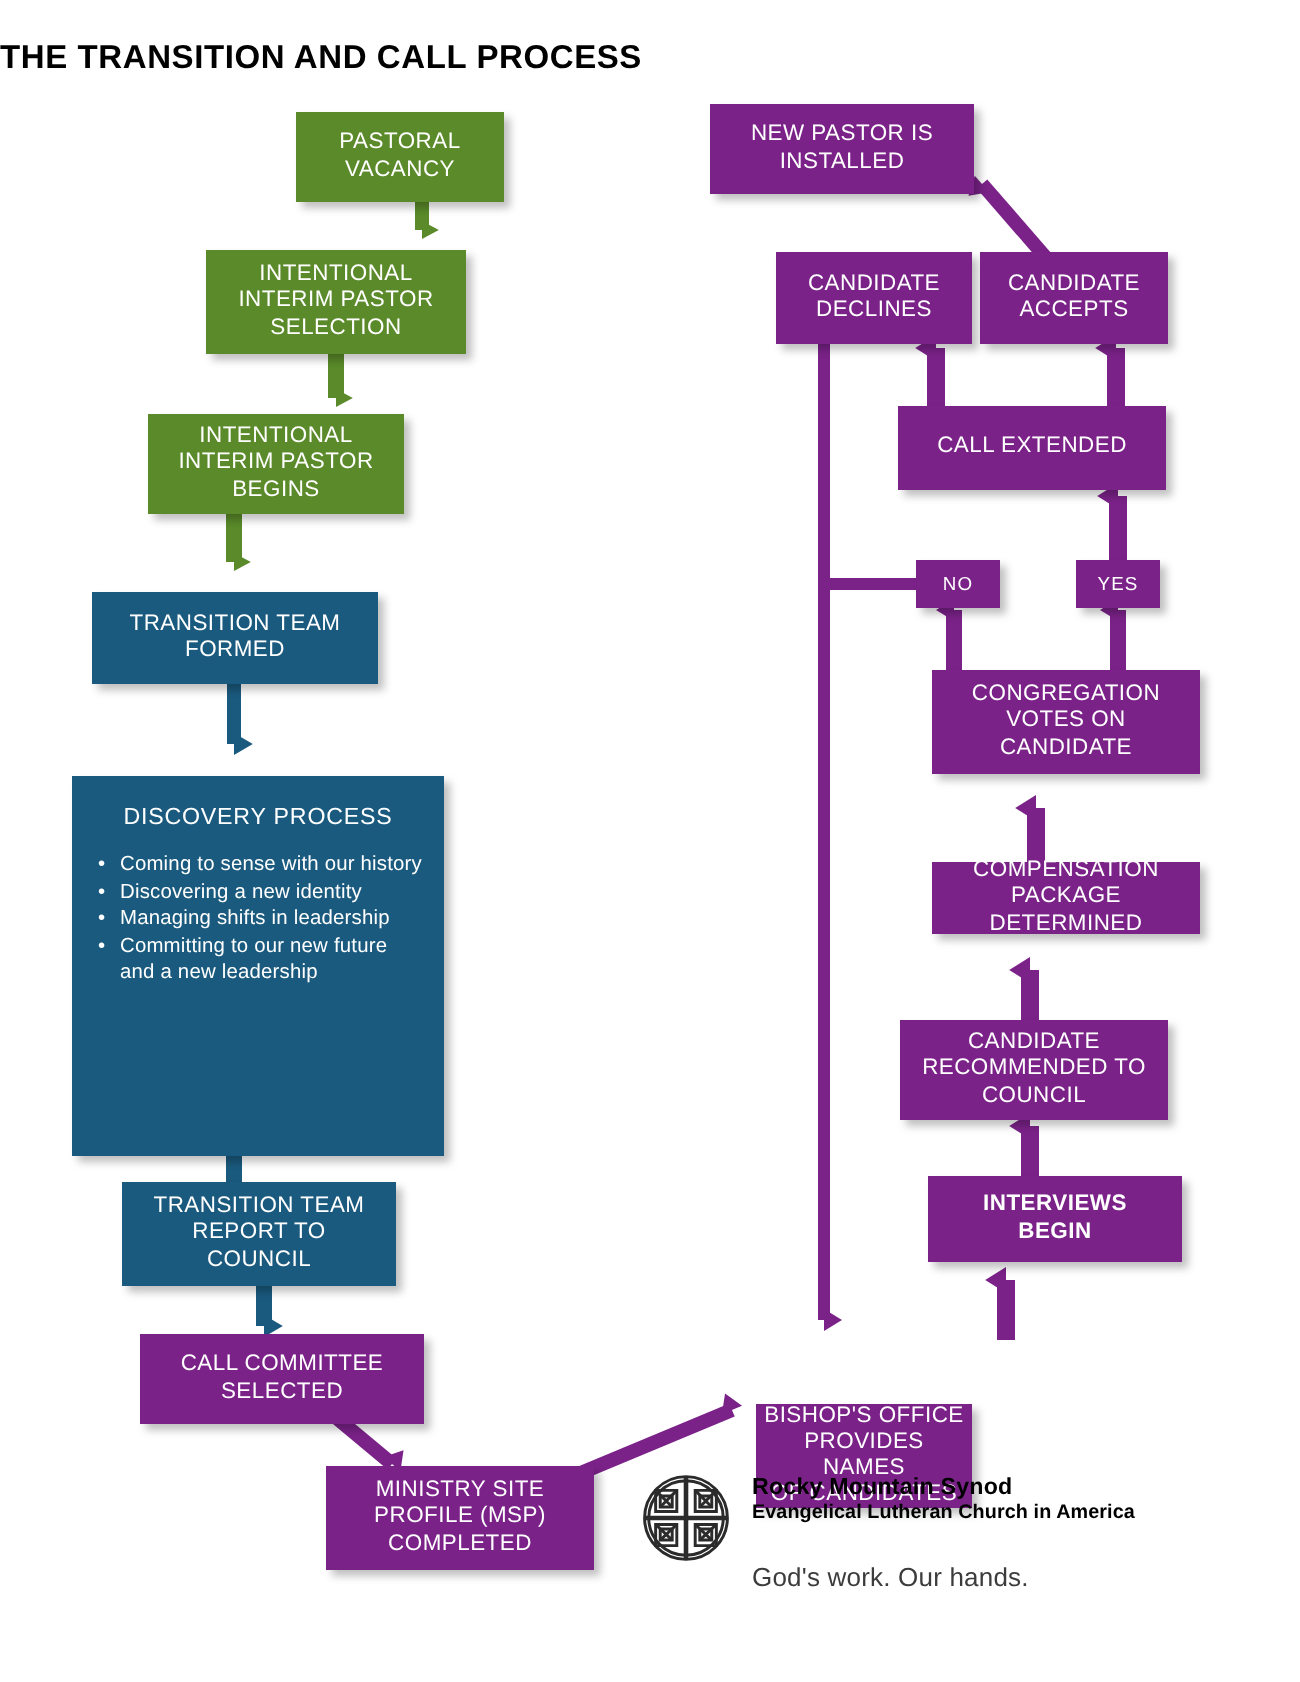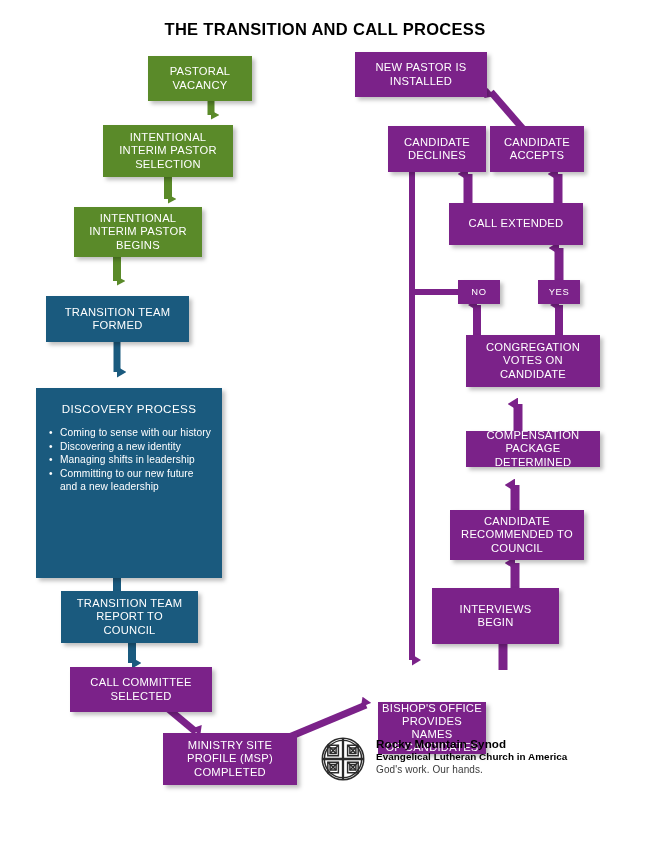--- a/index.html
+++ b/index.html
@@ -23,21 +23,21 @@
     left: 0;
     top: 0;
     width: 650px;
     height: 841px;
   }
   .title {
     position: absolute;
     left: 0;
     top: 20px;
     width: 650px;
-    text-align: center;
+    text-align: left;
     font-size: 16.5px;
     font-weight: bold;
     letter-spacing: 0.3px;
     color: #000000;
   }
   .node {
     position: absolute;
     box-sizing: border-box;
     color: #ffffff;
     display: flex;
@@ -116,24 +116,24 @@
     letter-spacing: 0.1px;
     line-height: 1.2;
   }
   #logo-line2 {
     font-size: 9.9px;
     font-weight: bold;
     letter-spacing: 0.05px;
     line-height: 1.25;
   }
   #logo-line3 {
-    font-size: 10px;
+    font-size: 13px;
     color: #3c3c3c;
     letter-spacing: 0.1px;
-    margin-top: 1px;
+    margin-top: 18px;
   }
 </style>
 </head>
 <body>
 
 <div id="canvas">
 
   <div class="title">THE TRANSITION AND CALL PROCESS</div>
 
   <svg id="flow-svg" viewBox="0 0 650 841" xmlns="http://www.w3.org/2000/svg">
@@ -237,21 +237,21 @@
 PROFILE (MSP)
 COMPLETED</span>
   </div>
 
   <div class="node purple" style="left:378px; top:668px; width:108px; height:52px;margin-top:34px;">
     <span>BISHOP'S OFFICE
 PROVIDES NAMES
 OF CANDIDATES</span>
   </div>
 
-  <div class="node purple" style="left:432px; top:588px; width:127px; height:56px;">
+  <div class="node purple" style="left:464px; top:588px; width:127px; height:43px;font-weight:bold;">
     <span>INTERVIEWS
 BEGIN</span>
   </div>
 
   <div class="node purple" style="left:450px; top:510px; width:134px; height:50px;">
     <span>CANDIDATE
 RECOMMENDED TO
 COUNCIL</span>
   </div>
 

